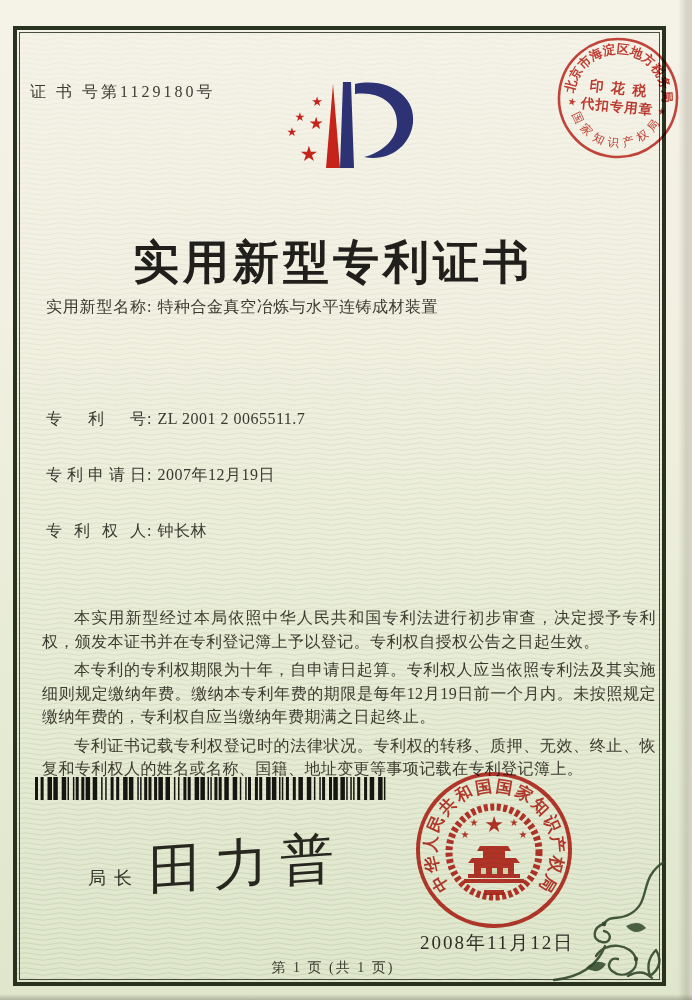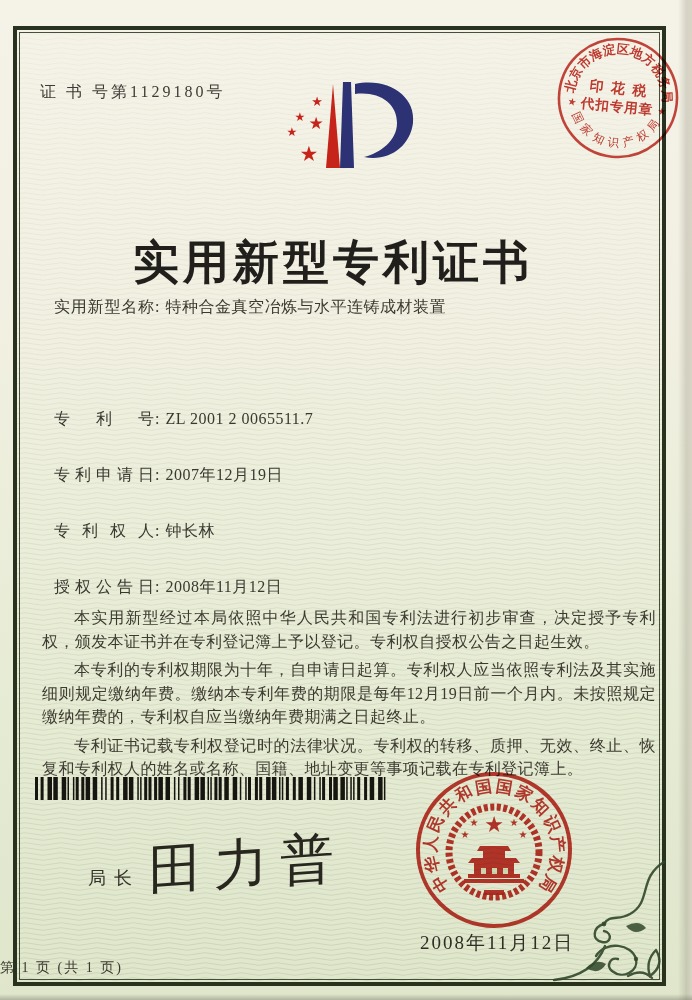--- a/index.html
+++ b/index.html
@@ -7,35 +7,35 @@
   .page { position:relative; width:692px; height:1000px; margin:0 auto; overflow:hidden;
           background:linear-gradient(180deg,#f5f3e8 0%,#f2f0e2 30%,#e9edd8 60%,#dfe6cb 100%); }
   .waves { position:absolute; inset:0; pointer-events:none; }
   .edge-right { position:absolute; top:0; right:0; width:14px; height:100%;
                 background:linear-gradient(90deg, rgba(120,115,100,0) 0%, rgba(120,115,100,.25) 60%, #d9d4c5 100%); }
   .edge-bottom { position:absolute; left:0; bottom:0; width:100%; height:6px;
                  background:linear-gradient(180deg, rgba(90,88,78,0) 0%, rgba(90,88,78,.35) 100%); }
   .frame { position:absolute; left:13px; top:26px; width:653px; height:960px;
            border:4px solid #29321e; }
   .frame-inner { position:absolute; inset:2px; border:1px solid rgba(41,50,30,.85); }
-  .cert-no { position:absolute; left:40px; top:82px; font-size:16px; letter-spacing:3px; color:#3c3b34; }
+  .cert-no { position:absolute; left:30px; top:82px; font-size:16px; letter-spacing:3px; color:#3c3b34; }
   .title { position:absolute; left:0; right:26px; top:196px; text-align:center;
            font-size:46px; font-weight:700; letter-spacing:4px; color:#201f1c;margin-top:36px; }
   .field { position:absolute; left:46px; font-size:16px; color:#3a3930; white-space:nowrap; }
-  .field .lbl { display:inline-block; width:100px; text-align:justify; text-align-last:justify;margin-left:8px; }
+  .field .lbl { display:inline-block; width:100px; text-align:justify; text-align-last:justify; }
   .field .sep { margin:0 2px 0 1px; }
   .field .val { letter-spacing:.5px;margin-top:26px; }
   .paras { position:absolute; left:42px; top:606px; width:614px; }
   .paras p { font-size:16px; line-height:23.5px; text-indent:2em; letter-spacing:.4px;
              color:#3d3b30; margin-bottom:5px; text-align:justify; }
   .sig-role { position:absolute; left:88px; top:866px; font-size:18px; letter-spacing:8px; color:#34332b; }
   .sig-name { position:absolute; left:148px; top:828px; font-size:54px; letter-spacing:12px;
               color:#28271f; transform:rotate(-4deg) skewX(-4deg); }
   .issue-date { position:absolute; left:420px; top:930px; font-size:19px; letter-spacing:2px; color:#2e2d26; }
-  .footer { position:absolute; left:0; right:26px; top:959px; 
+  .footer { position:absolute; left:0; right:26px; top:959px; text-align:center;
             font-size:14px; letter-spacing:2px; color:#3a392f; }
   svg { position:absolute; overflow:visible; }
   .seal { mix-blend-mode:multiply; }
   .seal text { font-family:"Liberation Serif","DejaVu Serif",serif; }
   .logo-star, .emblem-star { font-family:"DejaVu Sans",sans-serif; }
 </style>
 </head>
 <body>
 
 <div class="page">
@@ -291,24 +291,20 @@
     <span class="val">ZL 2001 2 0065511.7</span>
   </div>
   <div class="field" style="top:465px">
     <span class="lbl">专利申请日</span><span class="sep">:</span>
     <span class="val">2007年12月19日</span>
   </div>
   <div class="field" style="top:521px">
     <span class="lbl">专利权人</span><span class="sep">:</span>
     <span class="val">钟长林</span>
   </div>
-  <div class="field" style="top:577px">
-    <span class="lbl">授权公告日</span><span class="sep">:</span>
-    <span class="val">2008年11月12日</span>
-  </div>
 
   <div class="paras">
     <p>本实用新型经过本局依照中华人民共和国专利法进行初步审查，决定授予专利权，颁发本证书并在专利登记簿上予以登记。专利权自授权公告之日起生效。</p>
     <p>本专利的专利权期限为十年，自申请日起算。专利权人应当依照专利法及其实施细则规定缴纳年费。缴纳本专利年费的期限是每年12月19日前一个月内。未按照规定缴纳年费的，专利权自应当缴纳年费期满之日起终止。</p>
     <p>专利证书记载专利权登记时的法律状况。专利权的转移、质押、无效、终止、恢复和专利权人的姓名或名称、国籍、地址变更等事项记载在专利登记簿上。</p>
   </div>
 
   <svg id="barcode" style="left:35px; top:777px;" width="352" height="23" viewBox="0 0 352 23">
       <rect x="0" y="0" width="3" height="23" fill="#16150f"></rect>
       <rect x="5.6" y="0" width="3" height="23" fill="#16150f"></rect>

